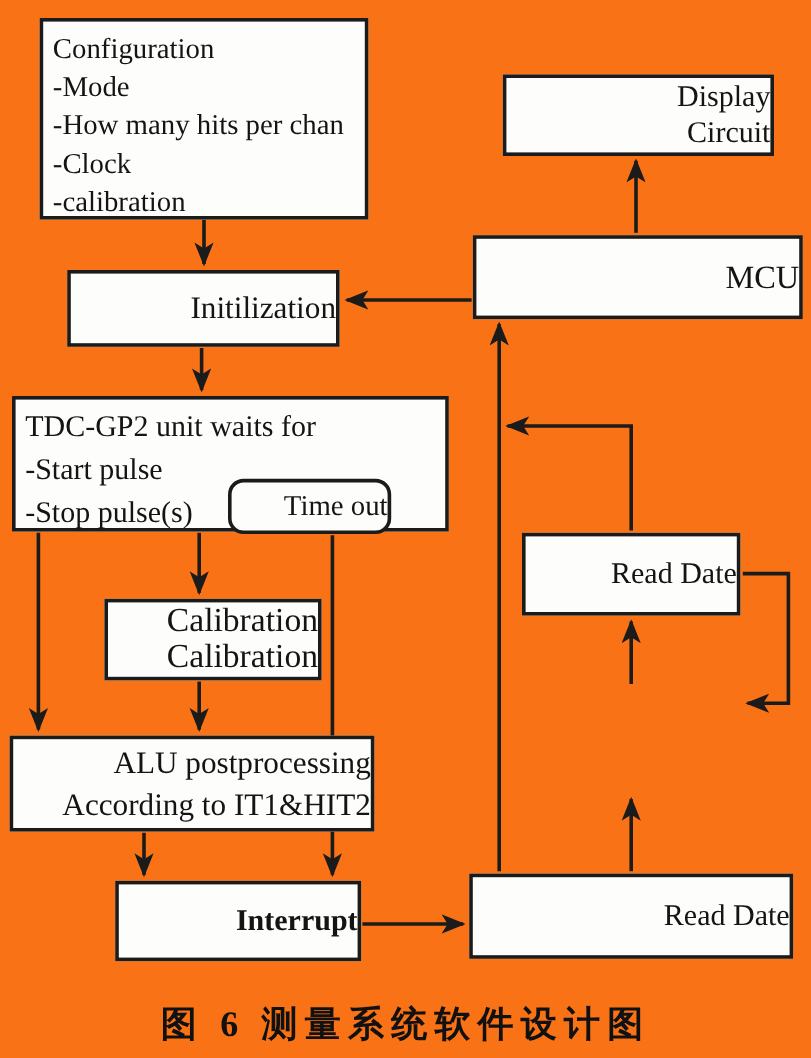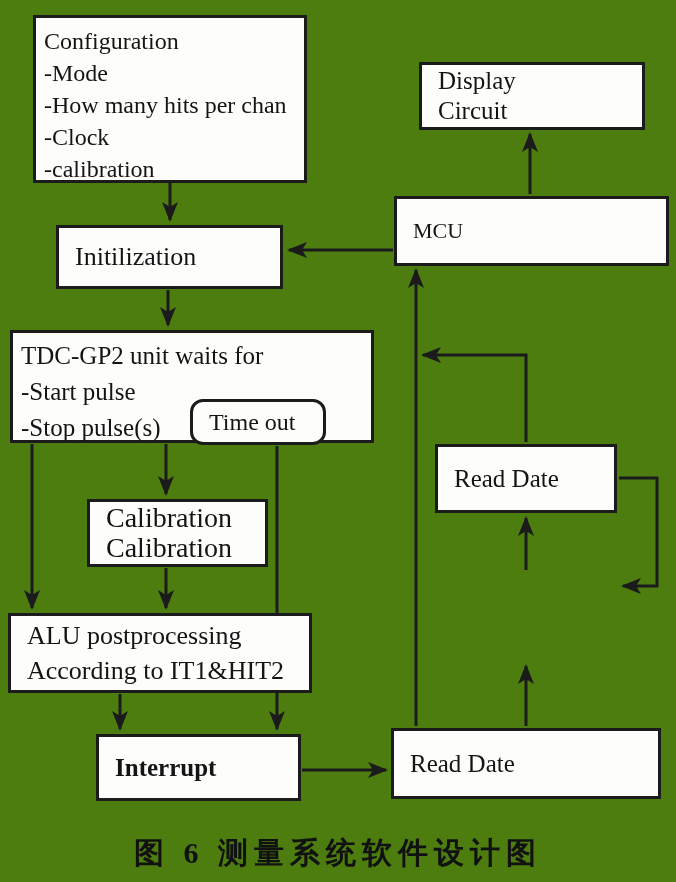--- a/index.html
+++ b/index.html
@@ -4,21 +4,21 @@
 <style>
   html, body {
     margin: 0;
     padding: 0;
     background: #f4f3f0;
   }
   .page {
     position: relative;
     width: 676px;
     height: 882px;
-    background: #4d7c0f;
+    background: #f97316;
     overflow: hidden;
     font-family: "Liberation Serif", "DejaVu Serif", serif;
     color: #141414;
   }
   
   .wires {
     position: absolute;
     left: 0; top: 0;
     width: 676px; height: 882px;
     z-index: 1;
@@ -26,41 +26,41 @@
   
   .node {
     position: absolute;
     box-sizing: border-box;
     border: 3px solid #1b1b1b;
     background: #fdfdfb;
     z-index: 2;
     display: flex;
     flex-direction: column;
     justify-content: center;
-    align-items: flex-start;
+    align-items: flex-end;
     text-align: center;
     line-height: 1.28;
     padding-left: 16px;
   }
   .node.left-align {
     align-items: flex-start;
     justify-content: flex-start;
     text-align: left;
   }
   .ln { white-space: nowrap; }
 
   .box-config       { left: 33px;  top: 15px;  width: 274px; height: 168px; font-size: 24px; padding: 7px 6px 0 8px; line-height: 32px; }
   .box-init         { left: 56px;  top: 225px; width: 227px; height: 64px;  font-size: 26px; }
   .box-tdc          { left: 10px;  top: 330px; width: 364px; height: 113px; font-size: 25px; padding: 5px 6px 0 8px; line-height: 36px; }
   .box-timeout      { left: 190px; top: 399px; width: 136px; height: 46px;  font-size: 24px; border-radius: 13px; }
   .box-calib        { left: 76px;  top: 499px; width: 181px; height: 68px;  font-size: 28px; line-height: 30px; margin-left: 11px; }
   .box-alu          { left: 8px;   top: 613px; width: 304px; height: 80px;  font-size: 26px; line-height: 35px; }
   .box-interrupt    { left: 96px;  top: 734px; width: 205px; height: 67px;  font-size: 25px; font-weight: bold; }
   .box-display      { left: 419px; top: 62px;  width: 226px; height: 68px;  font-size: 25px; line-height: 30px; }
-  .box-mcu          { left: 394px; top: 196px; width: 275px; height: 70px;  font-size: 22px; }
+  .box-mcu          { left: 394px; top: 196px; width: 275px; height: 70px;  font-size: 27px; }
   .box-read-upper   { left: 435px; top: 444px; width: 182px; height: 69px;  font-size: 25px; }
   .box-write        { left: 436px; top: 572px; width: 181px; height: 89px;  font-size: 23px; line-height: 28px; }
   .box-read-lower   { left: 391px; top: 728px; width: 270px; height: 71px;  font-size: 25px; }
 
   .caption {
     position: absolute;
     left: 0; top: 833px;
     width: 676px;
     z-index: 2;
     text-align: center;

